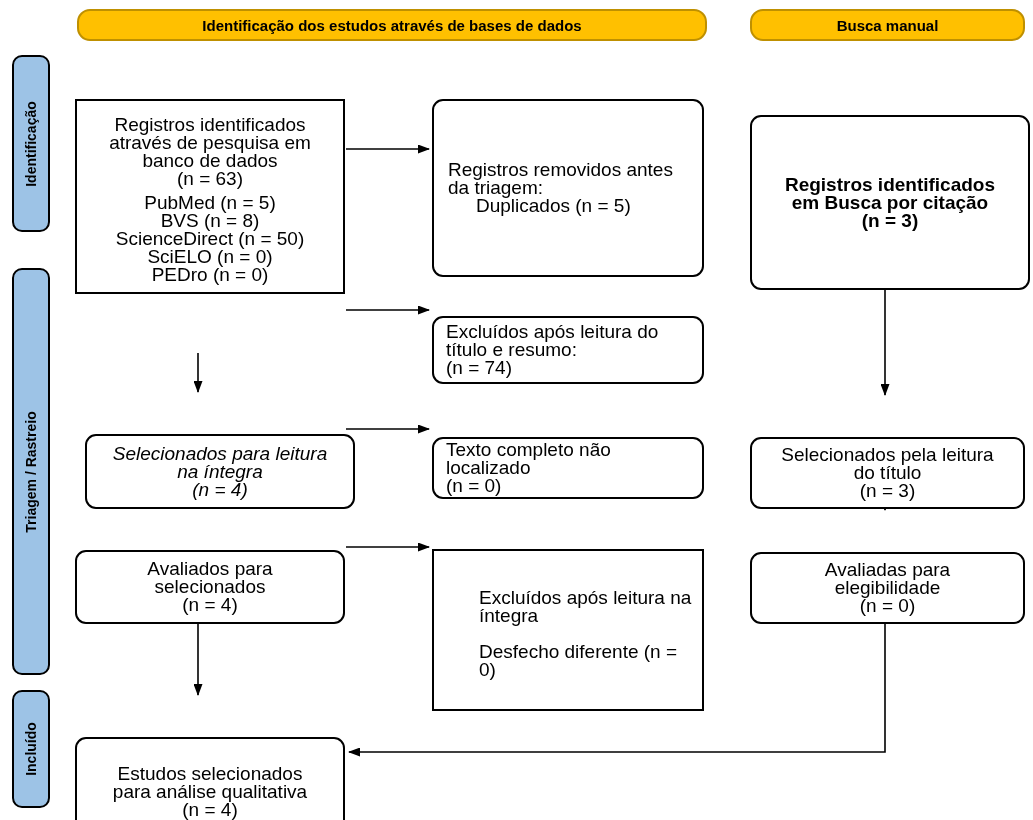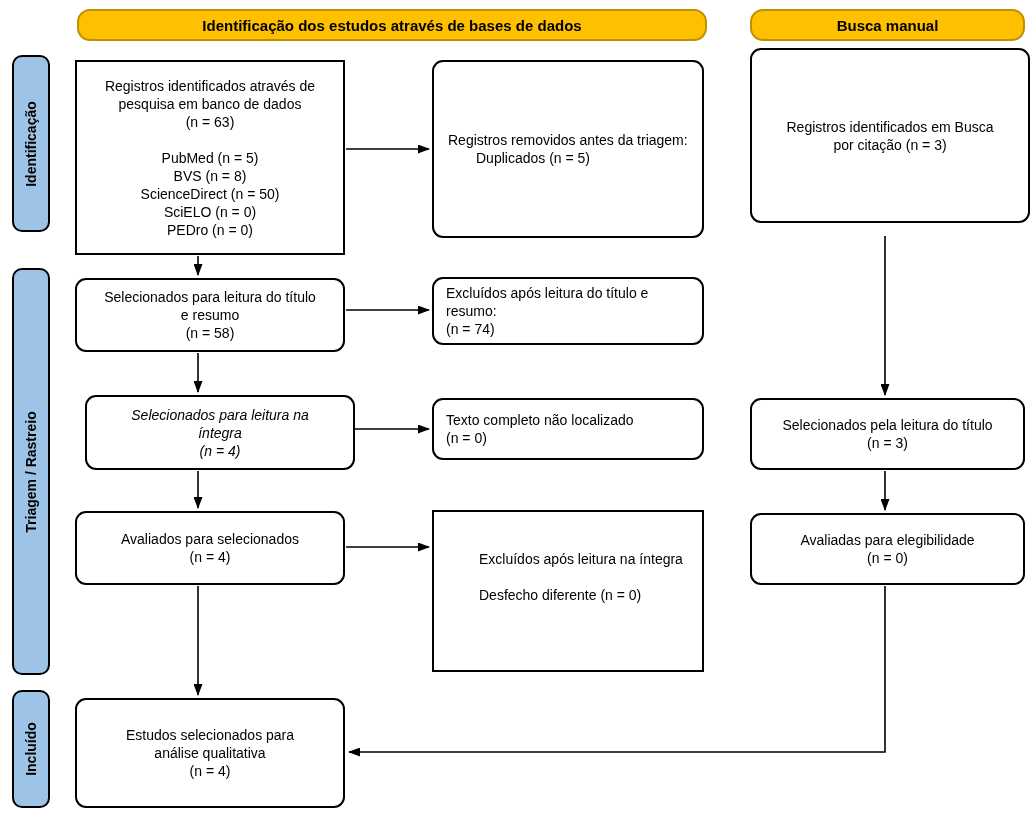--- a/index.html
+++ b/index.html
@@ -21,21 +21,21 @@
     background:var(--stage-fill,#9DC3E6);
     border:2px solid var(--stage-border,#000);
     border-radius:10px;display:flex;align-items:center;justify-content:center;
   }
   .stage span{
     transform:rotate(-90deg);white-space:nowrap;font-weight:bold;font-size:14px;
   }
   .box{
     position:absolute;z-index:2;box-sizing:border-box;background:#fff;
     border:2px solid var(--box-border,#000);
-    display:flex;flex-direction:column;font-size:14px;
+    display:flex;flex-direction:column;font-size:19px;margin-top:39px;
   }
   .box .t{line-height:18px;}
   .vcenter{justify-content:center;border-radius:11px;}
   .ctr{align-items:center;text-align:center;}
   .lft{align-items:flex-start;text-align:left;}
   .spacer{height:18px;}
   .narrow{max-width:215px;}
   .box-a{padding:15px 8px 8px 8px;}
   .box-b{padding:6px 8px 6px 14px;}
   .box-e,.box-g{padding:6px 8px 6px 12px;}
@@ -92,28 +92,24 @@
     <div class="t">ScienceDirect (n = 50)</div>
     <div class="t">SciELO (n = 0)</div>
     <div class="t">PEDro (n = 0)</div>
   </div>
 
   <div class="box box-b lft vcenter" style="left:432px;top:60px;width:272px;height:178px;">
     <div class="t">Registros removidos antes da triagem:</div>
     <div class="t indent">Duplicados (n = 5)</div>
   </div>
 
-  <div class="box ctr vcenter" style="left:750px;top:48px;width:280px;height:175px;">
+  <div class="box ctr vcenter" style="left:750px;top:76px;width:280px;height:175px;font-weight:bold;">
     <div class="t narrow">Registros identificados em Busca por citação (n = 3)</div>
   </div>
 
-  <div class="box ctr vcenter" style="left:75px;top:278px;width:270px;height:74px;">
-    <div class="t narrow">Selecionados para leitura do título e resumo</div>
-    <div class="t">(n = 58)</div>
-  </div>
 
   <div class="box box-e lft vcenter" style="left:432px;top:277px;width:272px;height:68px;">
     <div class="t">Excluídos após leitura do título e resumo:</div>
     <div class="t">(n = 74)</div>
   </div>
 
   <div class="box ctr vcenter" style="left:85px;top:395px;width:270px;height:75px;font-style:italic;">
     <div class="t narrow">Selecionados para leitura na íntegra</div>
     <div class="t">(n = 4)</div>
   </div>

